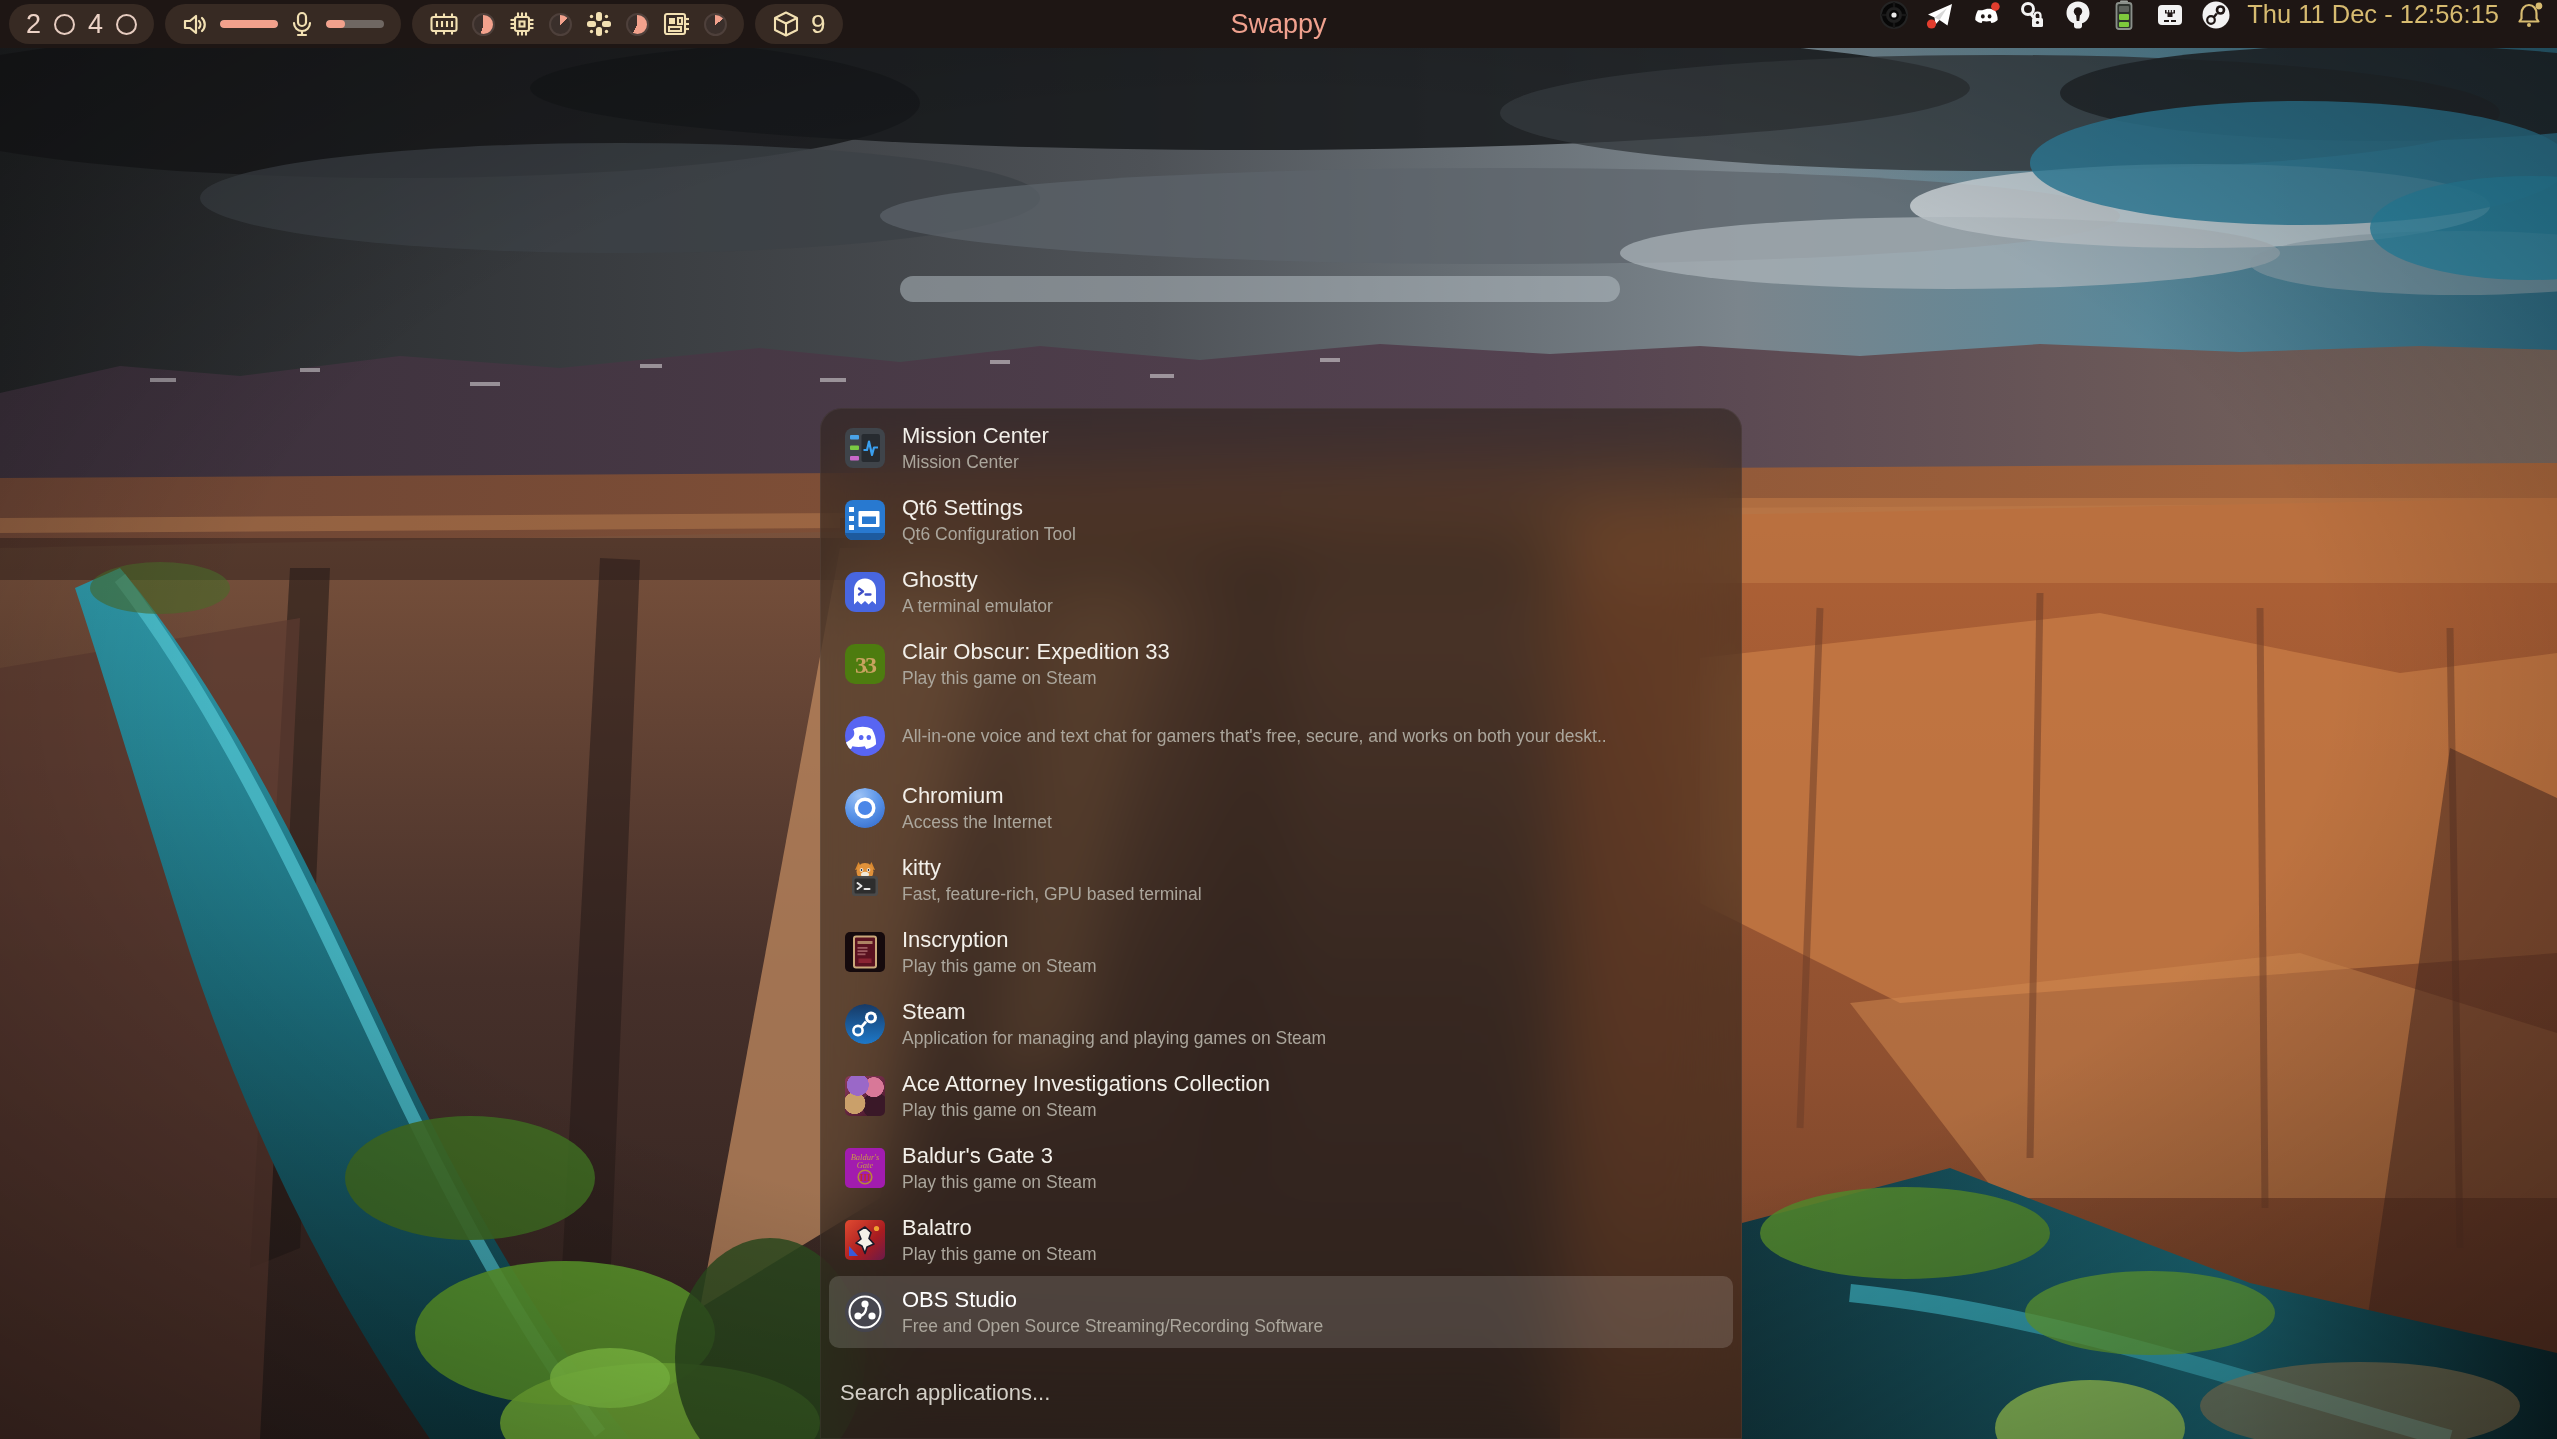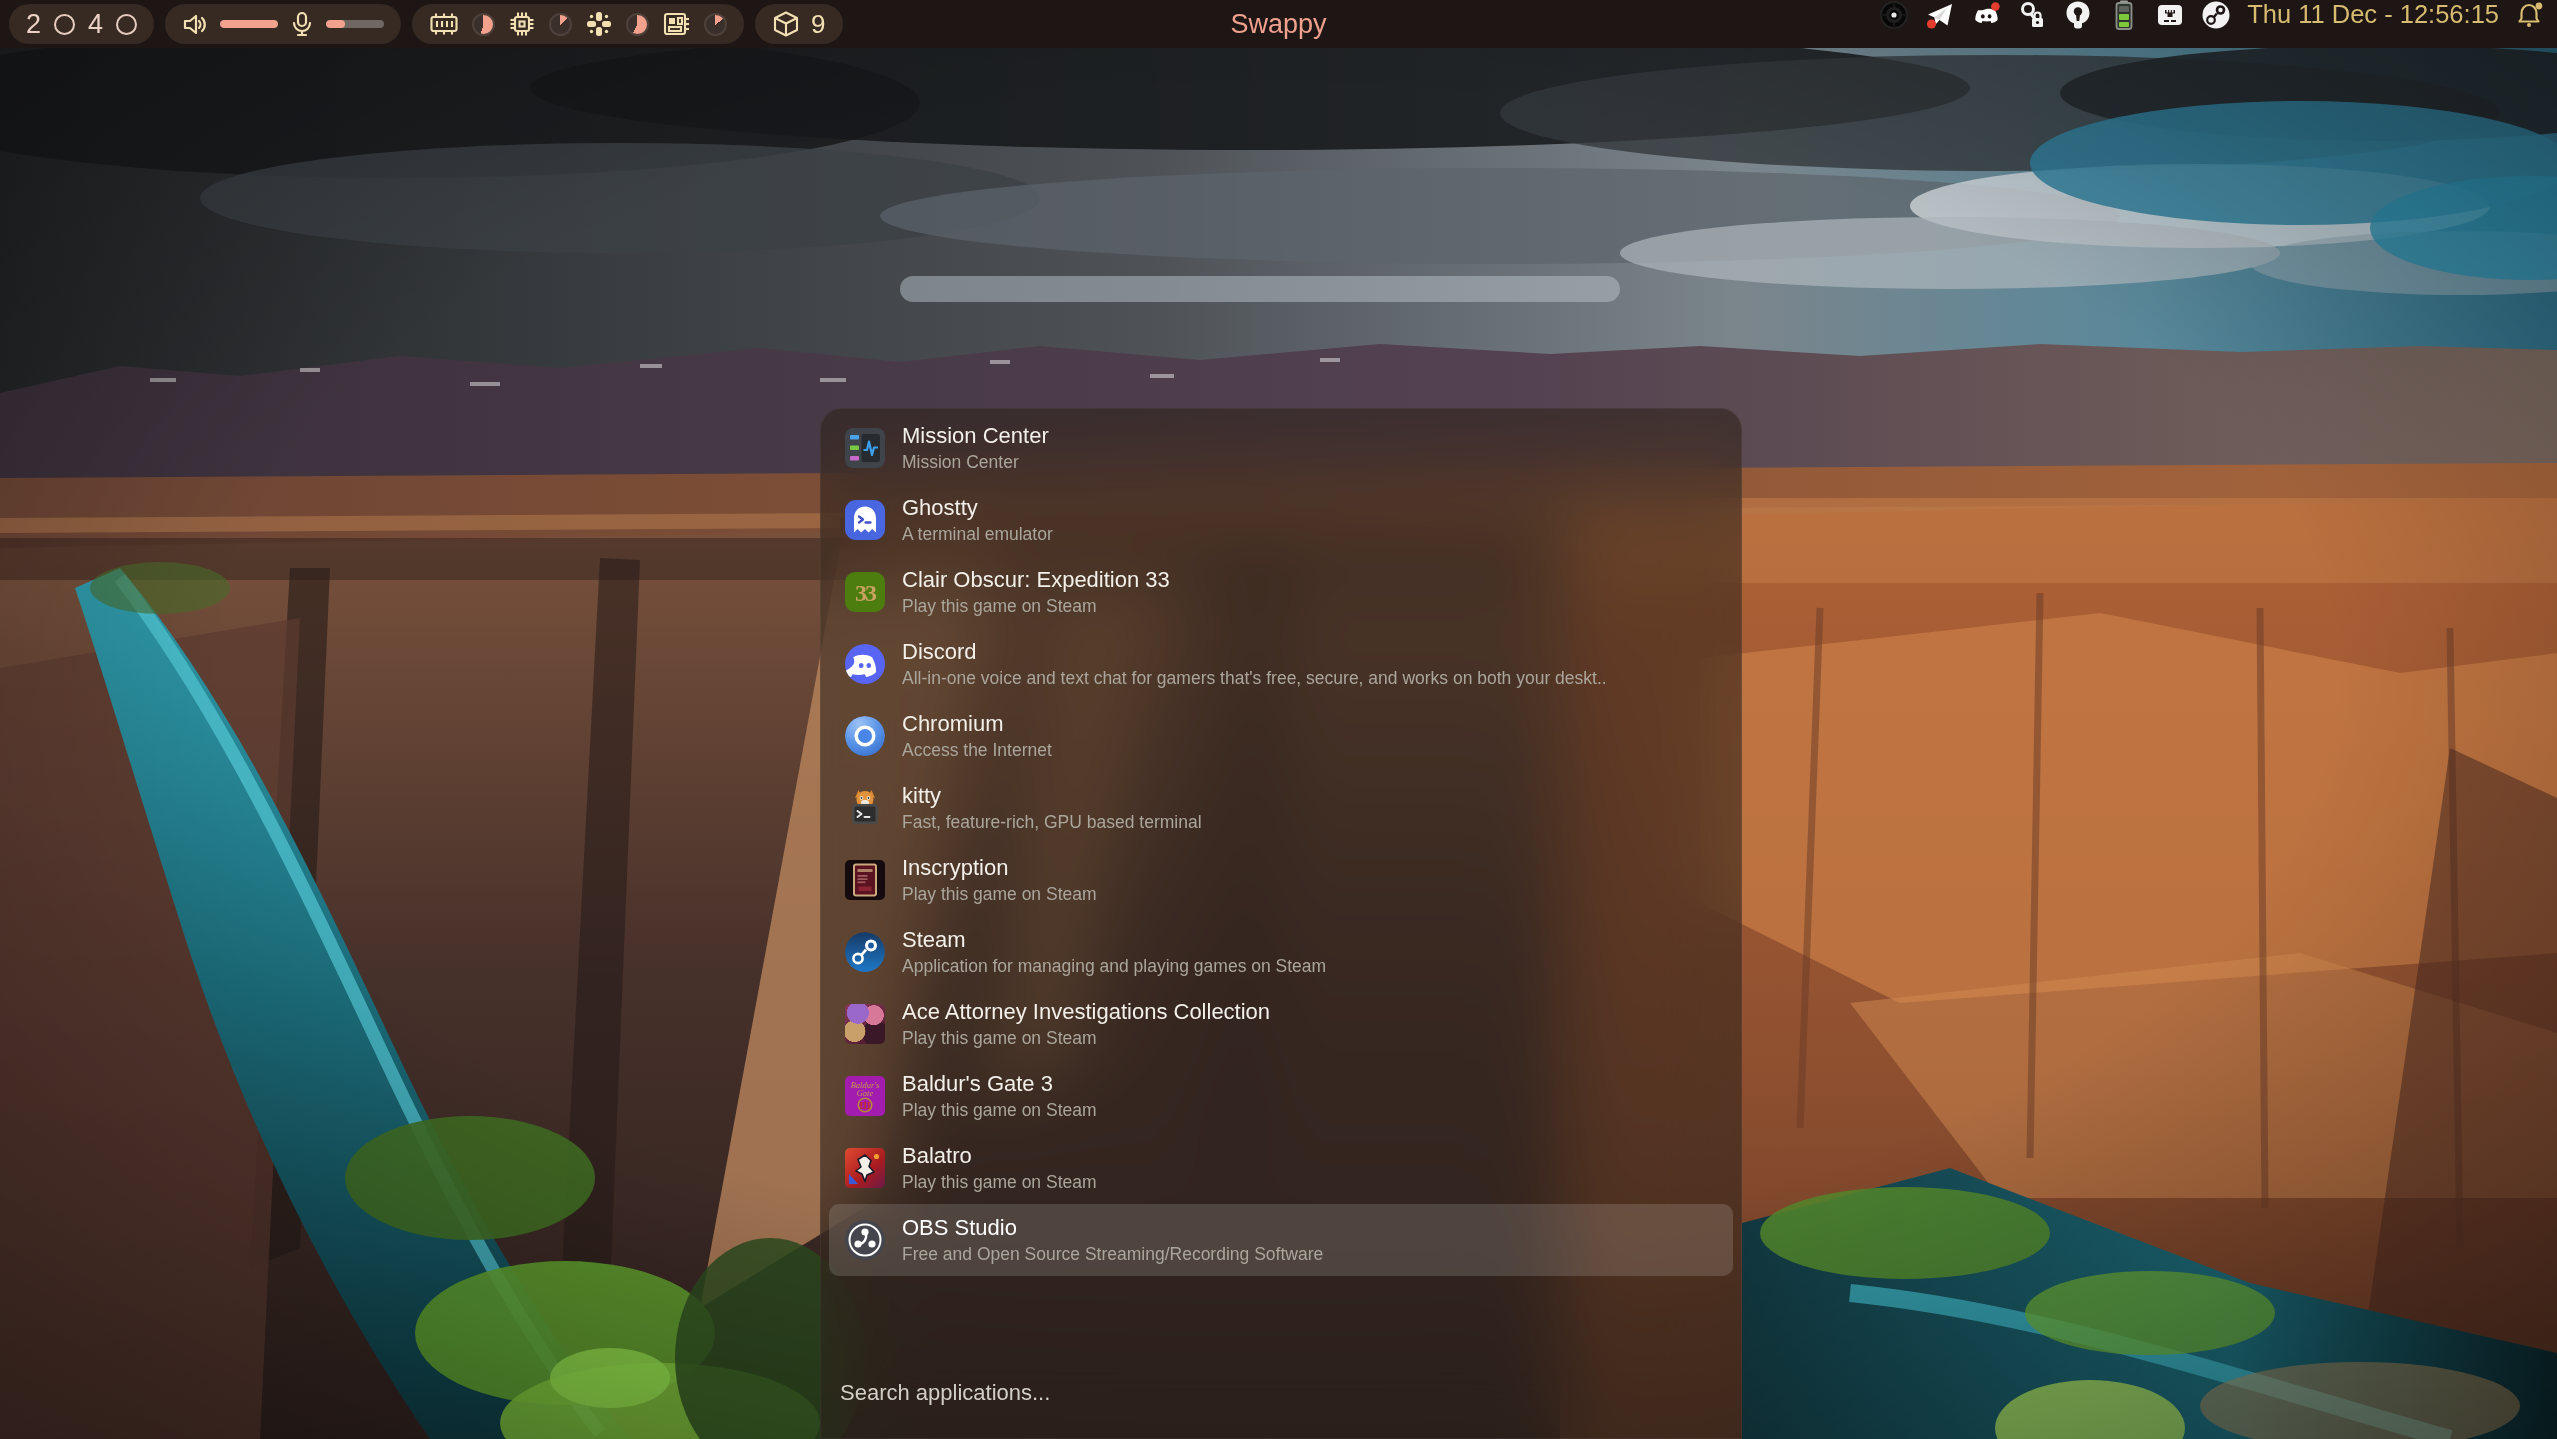--- a/index.html
+++ b/index.html
@@ -386,20 +386,36 @@
             <rect x="16.5" y="6" width="18.5" height="28" rx="2" fill="#272b30"></rect>
             <polyline points="18.5,22 22,22 24,13.5 27,27 29,19.5 33,19.5" stroke="#3aa0f0" stroke-width="2.2" fill="none" stroke-linejoin="round"></polyline>
           </svg>
         </span>
         <span class="atext">
             <span class="an">Mission Center</span>
         <span class="ad">Mission Center</span>
           </span>
       </li>
 
+      <li class="app-row">
+        <span class="ai" style="background:#2879d0">
+          <svg width="40" height="40" viewBox="0 0 40 40">
+            <rect x="0" y="33" width="40" height="7" fill="#1d5a9e"></rect>
+            <rect x="4" y="7" width="5" height="5" fill="#ffffff"></rect>
+              <rect x="4" y="16" width="5" height="5" fill="#ffffff"></rect>
+              <rect x="4" y="25" width="5" height="5" fill="#ffffff"></rect>
+            <rect x="13.5" y="11" width="21" height="16" fill="#ffffff" rx="1"></rect>
+            <rect x="17" y="16.5" width="14" height="7.5" fill="#2879d0"></rect>
+          </svg>
+        </span>
+        <span class="atext">
+            <span class="an">Qt6 Settings</span>
+        <span class="ad">Qt6 Configuration Tool</span>
+          </span>
+      </li>
 
       <li class="app-row">
         <span class="ai" style="background:#4866e0;border-radius:11px;">
           <svg width="40" height="40" viewBox="0 0 40 40">
             <path d="M20,6.5 c-7,0 -11,5 -11,12 v14 l3.6,-3.4 3.6,3.4 3.8,-3.4 3.6,3.4 3.6,-3.4 3.8,3.4 v-14 c0,-7 -4,-12 -11,-12 z" fill="#ffffff"></path>
             <polyline points="14,16.5 18,19.5 14,22.5" stroke="#4050c8" stroke-width="2.3" fill="none" stroke-linecap="round" stroke-linejoin="round"></polyline>
             <line x1="20.5" y1="22.5" x2="25.5" y2="22.5" stroke="#4050c8" stroke-width="2.3" stroke-linecap="round"></line>
           </svg>
         </span>
         <span class="atext">
@@ -422,21 +438,20 @@
 
       <li class="app-row">
         <span class="ai round" style="background:#5865f2">
           <svg width="40" height="40" viewBox="0 0 40 40">
             <path d="M13,14 c4.7,-2.4 9.3,-2.4 14,0 c2.1,3.8 3.1,7.6 2.9,11.2 c-2.3,2.3 -5,3.1 -7.3,3.4 l-1,-2 c-3,0.75 -6.2,0.75 -9.2,0 l-1,2 c-2.3,-0.3 -5,-1.1 -7.3,-3.4 C13.9,21.6 14.9,17.8 13,14 Z" transform="translate(-6.9,0) scale(1.35) translate(-1.8,-4.2)" fill="#ffffff"></path>
             <ellipse cx="16.2" cy="21.5" rx="2.3" ry="2.6" fill="#5865f2"></ellipse>
             <ellipse cx="23.8" cy="21.5" rx="2.3" ry="2.6" fill="#5865f2"></ellipse>
           </svg>
         </span>
         <span class="atext">
-            <span class="an">Discord</span>
         <span class="ad">All-in-one voice and text chat for gamers that's free, secure, and works on both your deskt..</span>
           </span>
       </li>
 
       <li class="app-row">
         <span class="ai round">
           <svg width="40" height="40" viewBox="0 0 40 40">
             <defs>
                 <radialGradient id="chrg" cx="0.35" cy="0.2" r="1">
               <stop offset="0" stop-color="#9cc2f5"></stop>

